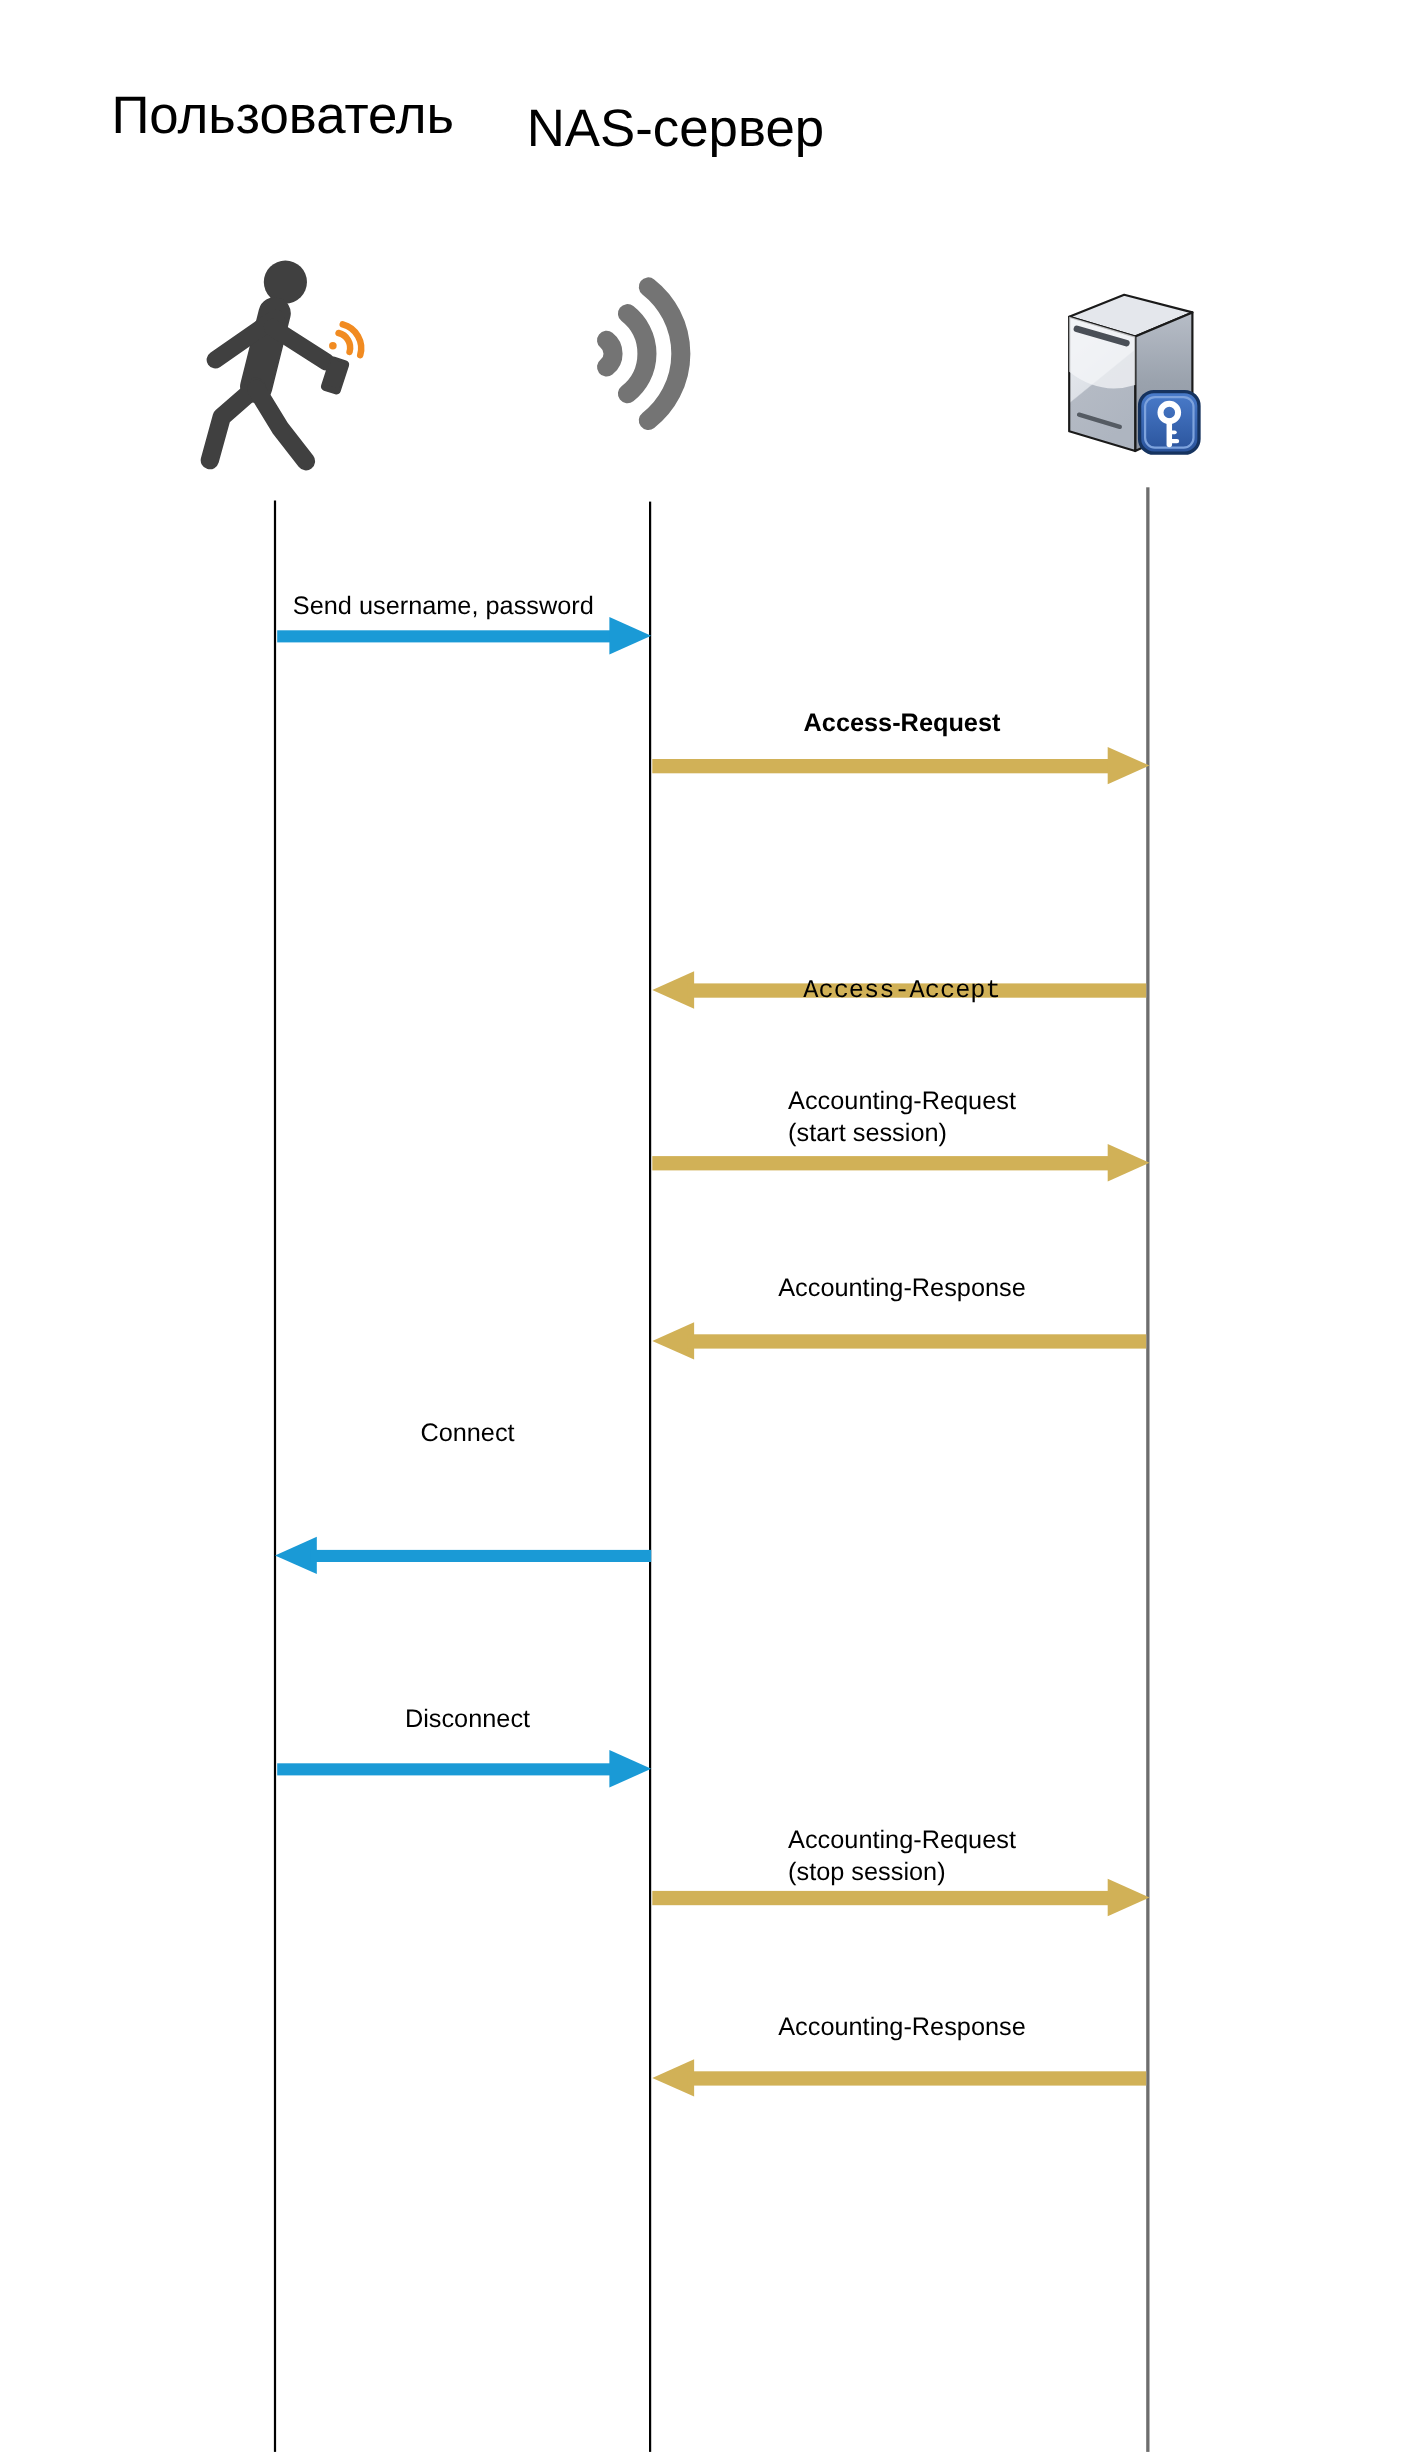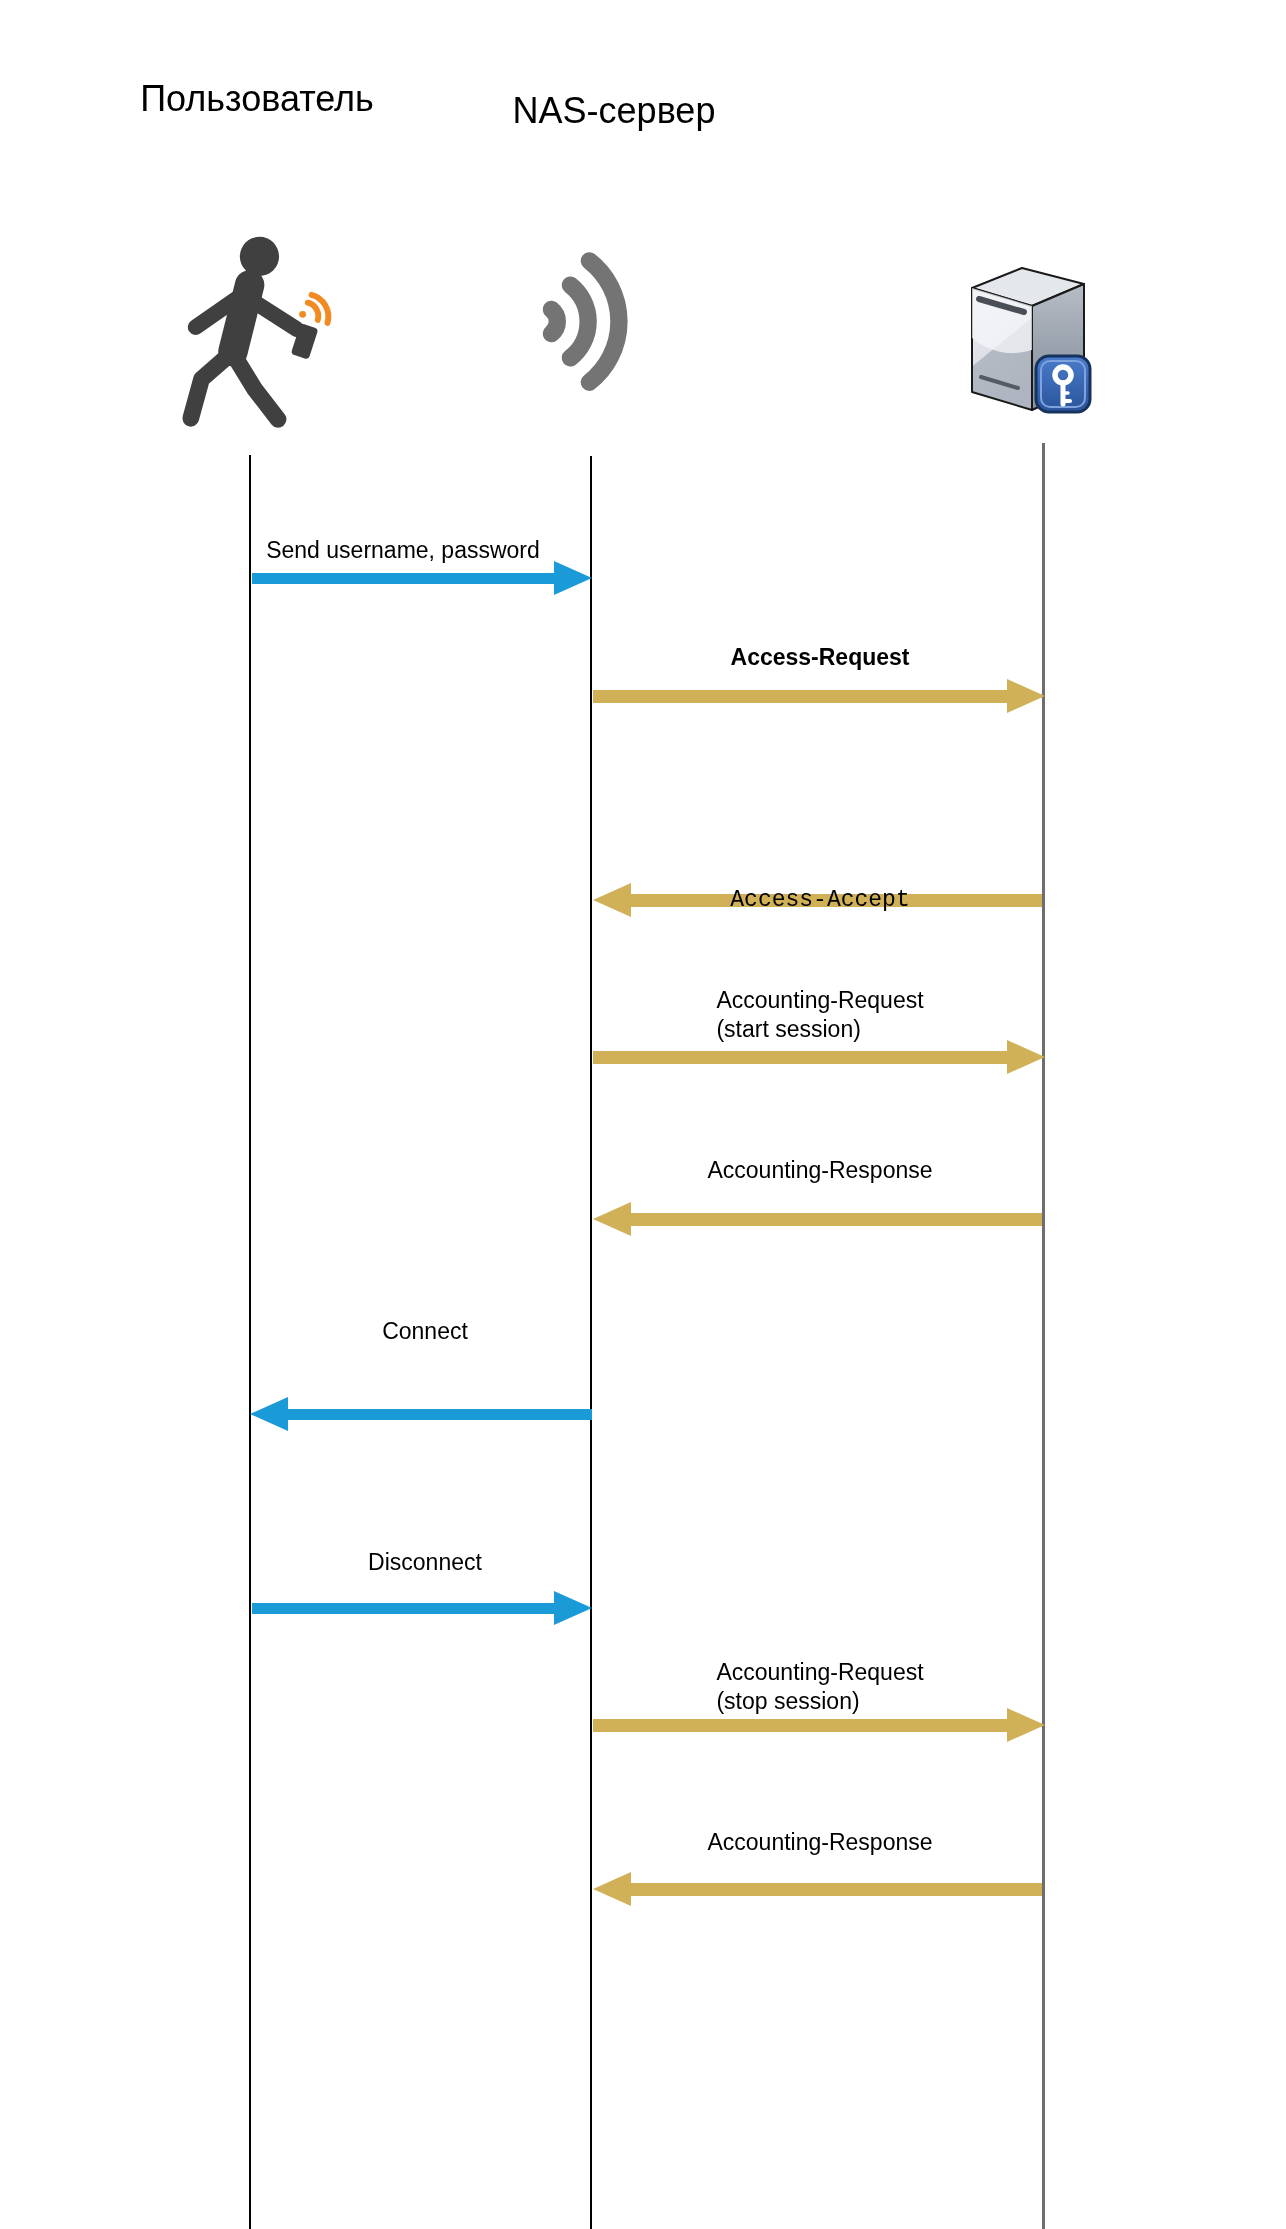--- a/index.html
+++ b/index.html
@@ -2,21 +2,21 @@
 <html><head>
 <meta charset="utf-8">
 <style>
   html,body { margin:0; padding:0; background:#ffffff; }
   .diagram {
     position:relative; width:1286px; height:2229px; background:#ffffff;
     font-family:"Liberation Sans", sans-serif; color:#000; overflow:hidden;
   }
   .actor-title {
     position:absolute; transform:translateX(-50%); white-space:nowrap;
-    font-size:36px; color:#000;
+    font-size:48px; color:#000;
   }
   .t-user   { left:257px;  top:78px; }
   .t-nas    { left:614px;  top:90px; }
   .t-radius { left:1048px; top:76px; }
 
   .icon { position:absolute; }
   .icon-user   { left:128px; top:224px; width:206px; height:216px; }
   .icon-nas    { left:538px; top:242px; width:106px; height:160px; }
   .icon-radius { left:962px; top:258px; width:132px; height:165px; }
 
@@ -27,21 +27,21 @@
 
   .msg-label {
     position:absolute; z-index:3; transform:translateX(-50%); text-align:left;
     font-size:23px; line-height:29px; white-space:nowrap; color:#000;
   }
   .l1 { left:403px; top:536px; }
   .l2 { left:820px; top:643px;font-weight:bold; }
   .l3 { left:820px; top:886px;font-family:Liberation Mono, monospace; }
   .l4 { left:820px; top:986px; }
   .l5 { left:820px; top:1156px; }
-  .l6 { left:425px; top:1317px; }
+  .l6 { left:425px; top:1288px; }
   .l7 { left:425px; top:1548px; }
   .l8 { left:820px; top:1658px; }
   .l9 { left:820px; top:1828px; }
 
   .arrow { position:absolute; z-index:2; height:34px; display:flex; align-items:center; }
   .blue { --c:#1a9ad6; }
   .gold { --c:#d1b157; }
   .shaft { flex:1 1 auto; background:var(--c); }
   .blue .shaft { height:11px; }
   .gold .shaft { height:13px; }

